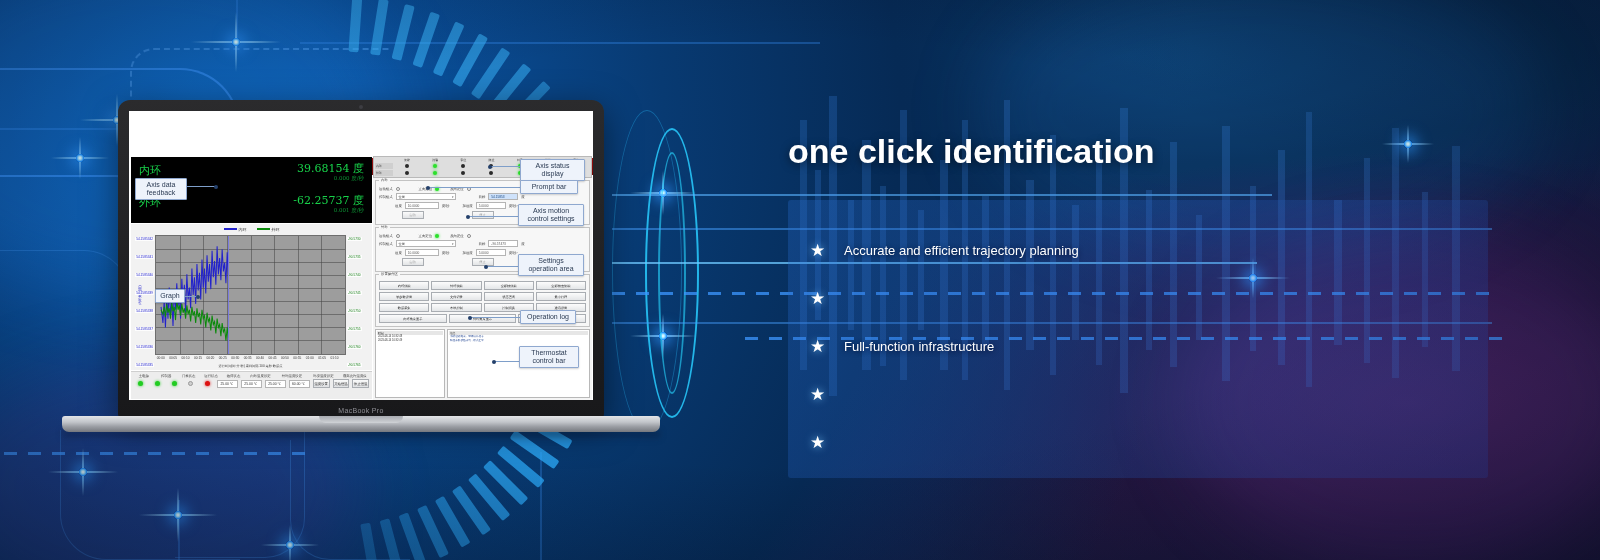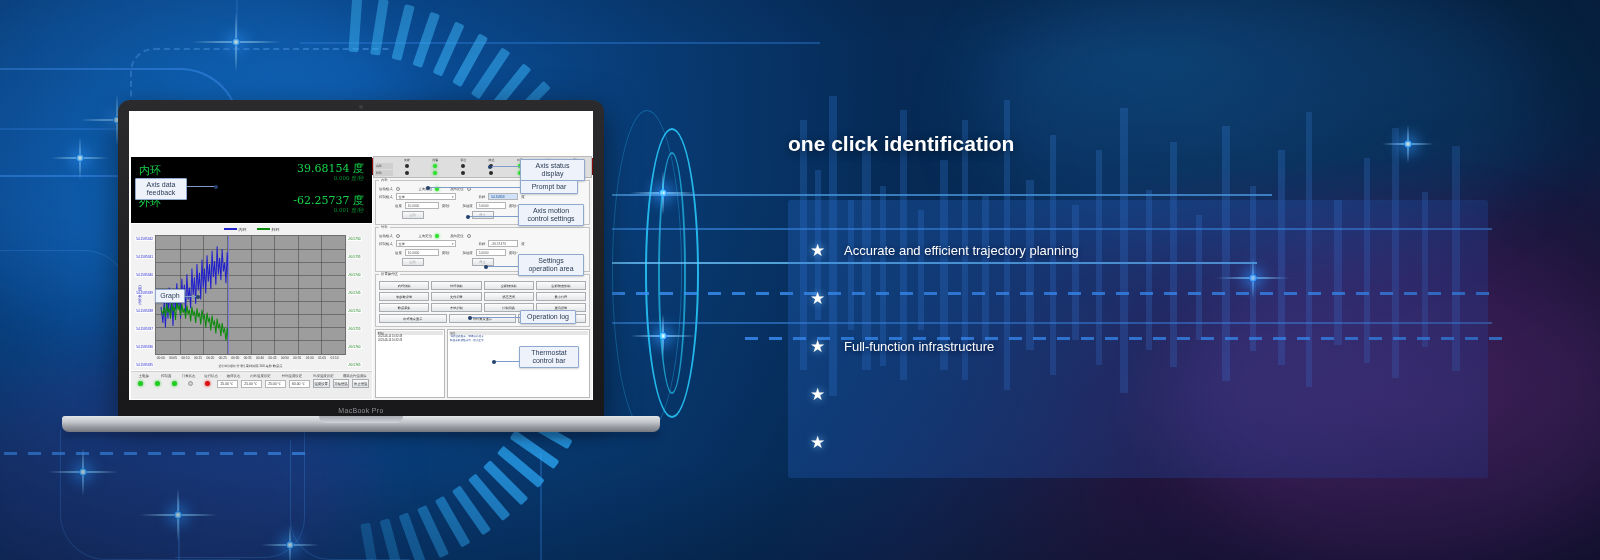--- a/index.html
+++ b/index.html
@@ -251,21 +251,21 @@
     background:linear-gradient(135deg, rgba(40,110,210,.30), rgba(30,70,170,.22));
     border-radius:3px;
   }
   .headline {
     position:absolute; left:0; top:14px;
     font-size:52px; font-weight:bold; color:#29c8ef; letter-spacing:-.5px;
     text-shadow:0 2px 10px rgba(0,0,0,.45);
   }
   .subhead {
     position:absolute; left:0; top:84px;
-    font-size:21px; font-weight:bold; color:#ffffff;
+    font-size:34px; font-weight:bold; color:#ffffff;
     text-shadow:0 2px 8px rgba(0,0,0,.5);
   }
   .bullets { position:absolute; left:22px; top:178px; width:680px; }
   .bullet { display:flex; align-items:center; height:48px; }
   .star { color:#ffffff; font-size:17px; width:34px; text-align:left;
           text-shadow:0 0 8px rgba(120,200,255,.85); }
   .btxt { color:#ffffff; font-size:13px; text-shadow:0 1px 5px rgba(0,10,40,.8); }
 </style>
 </head>
 <body>

